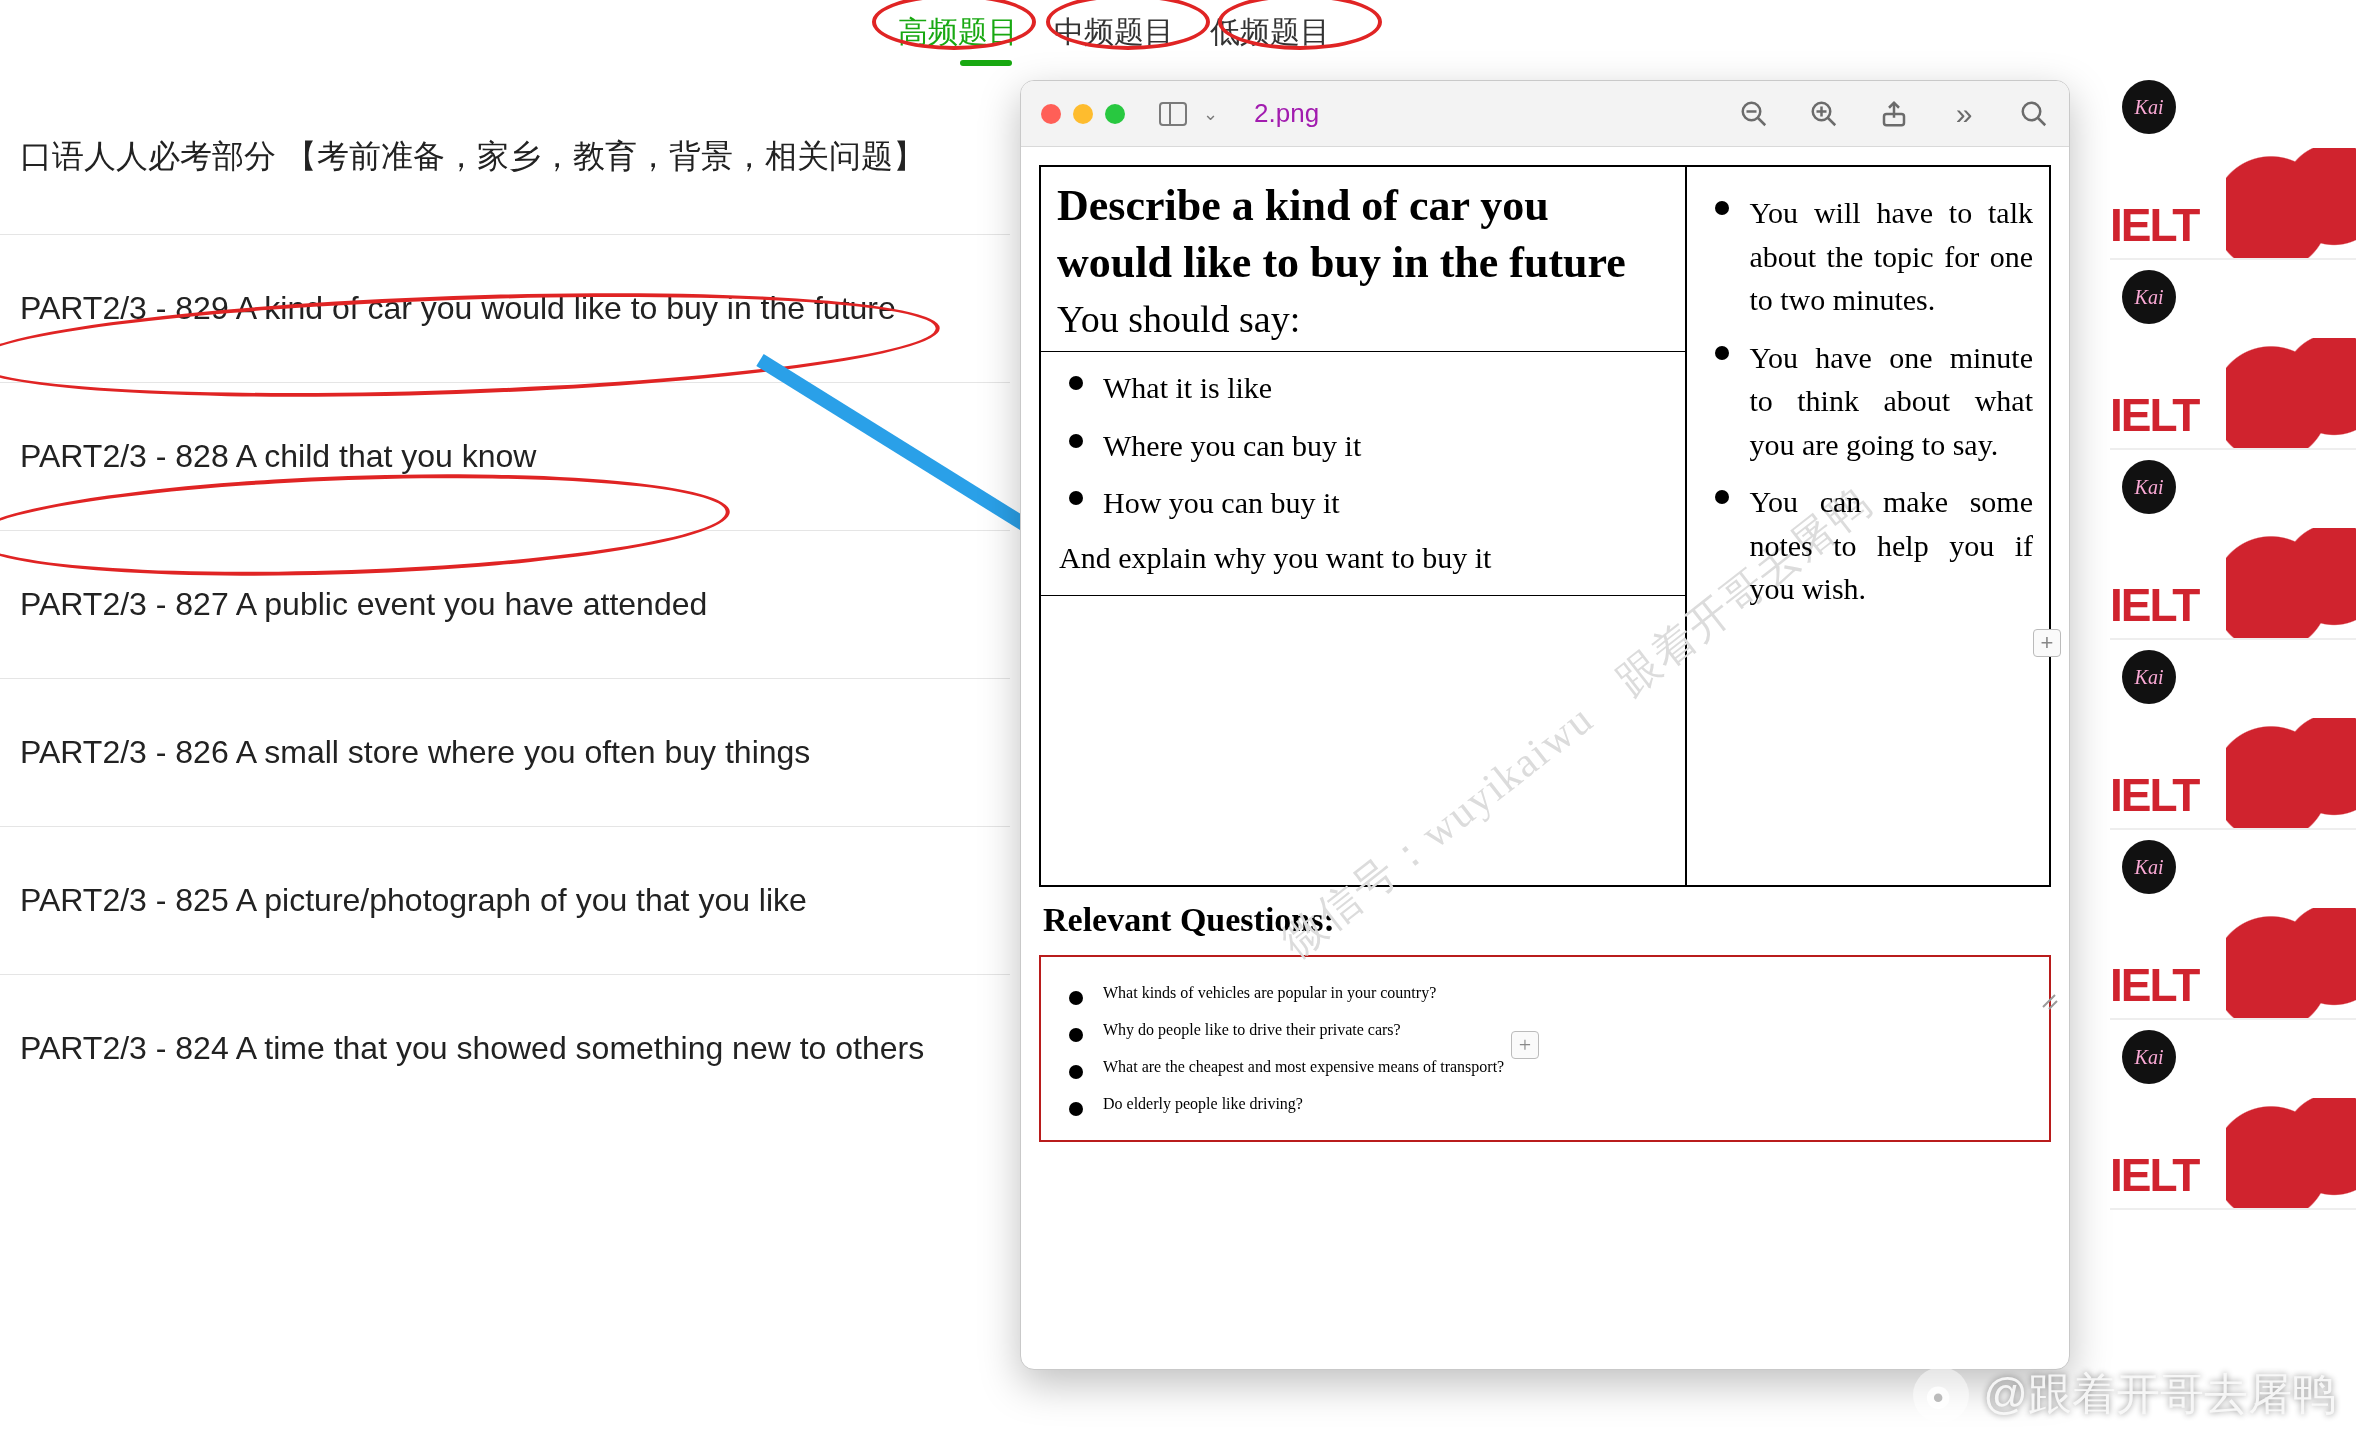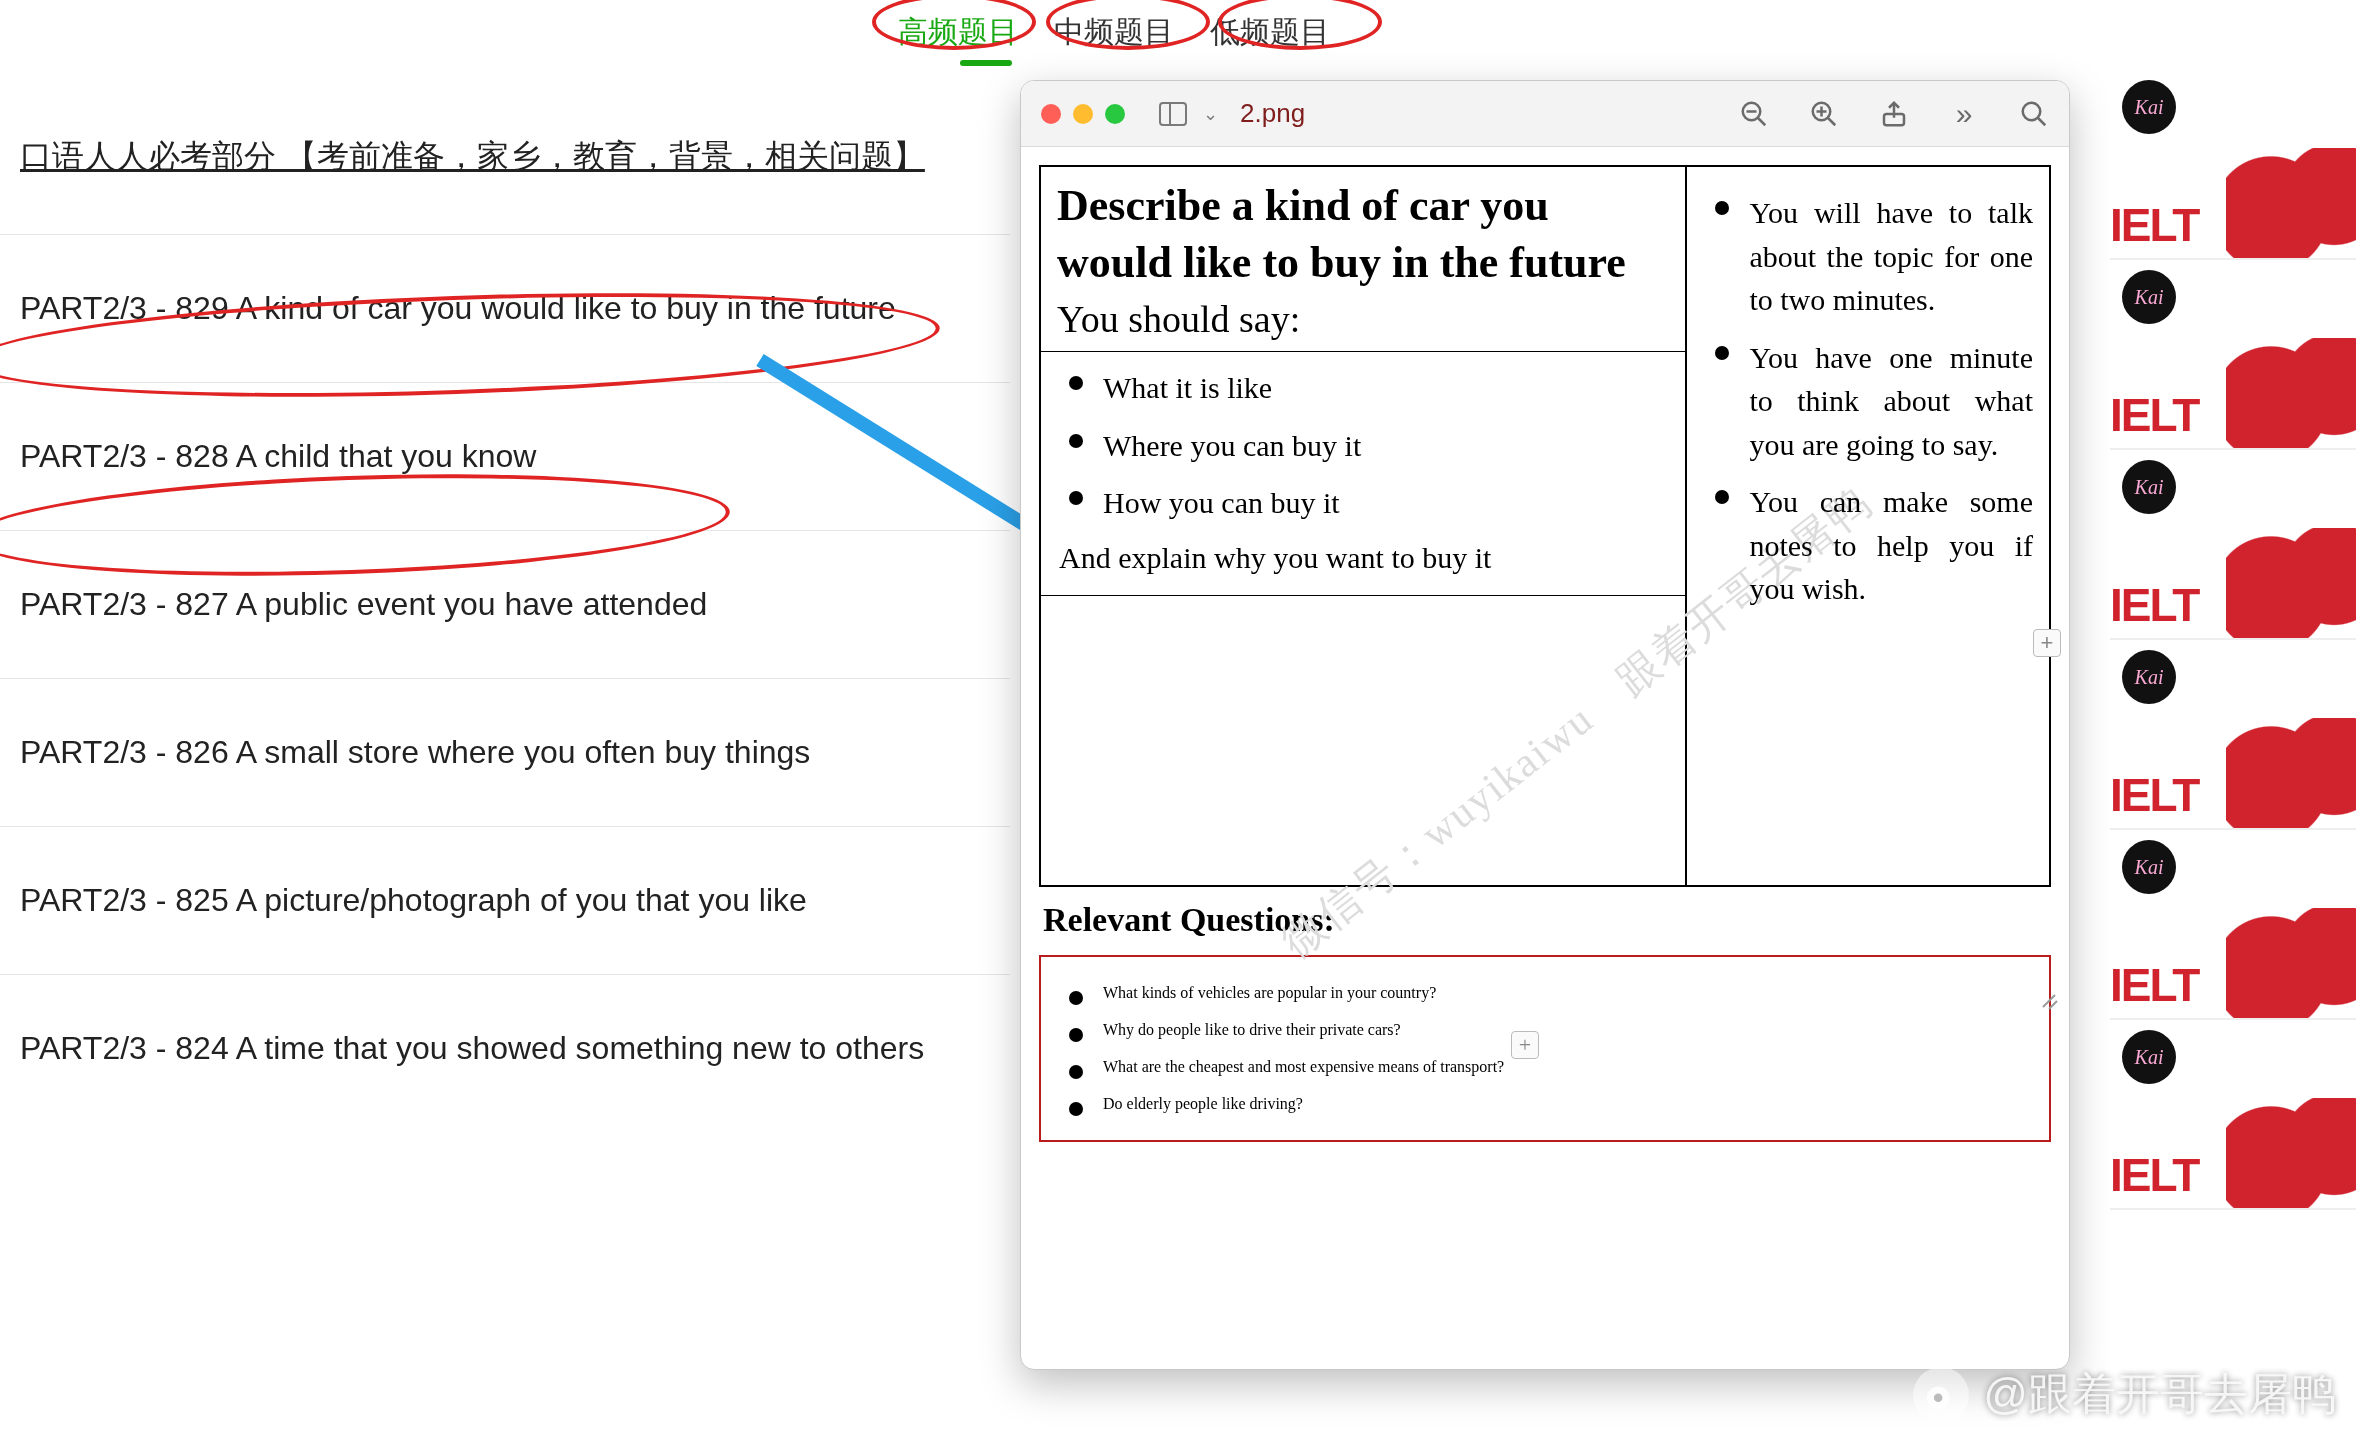--- a/index.html
+++ b/index.html
@@ -9,36 +9,36 @@
   
   .tabs { position: absolute; top: 6px; left: 880px; display: flex; gap: 0; align-items: center; }
   .tab { font-size: 30px; padding: 6px 18px; color: #333; position: relative; }
   .tab.active { color: #18a811; }
   .tab-underline { position:absolute; left:960px; top:60px; width:52px; height:6px; background:#18a811; border-radius:3px;}
   .tab-circle { position: absolute; border: 4px solid #e02424; border-radius: 50%; pointer-events: none; }
 
   
   .list { position: absolute; left: 0; top: 105px; width: 1010px; }
   .list-item { border-top: 1px solid #e5e5e5; padding: 55px 20px; font-size: 32px; color: #222; }
-  .list-item:first-child { border-top: none; padding-top: 30px; padding-bottom:55px;text-decoration:underline;}
+  .list-item:first-child { border-top: none; padding-top: 30px; padding-bottom:55px;}
   .list-circle { position: absolute; border: 4px solid #e02424; border-radius: 50%; pointer-events: none; transform: rotate(-2deg); }
 
   
   .arrow { position: absolute; pointer-events: none; }
 
   
   .preview { position: absolute; left: 1020px; top: 80px; width: 1050px; height: 1290px; background: #fff; border: 1px solid #c9c9c9; border-radius: 14px; box-shadow: 0 14px 40px rgba(0,0,0,.25); overflow: hidden; }
   .titlebar { height: 66px; background: #f3f3f3; border-bottom: 1px solid #d9d9d9; display:flex; align-items:center; padding: 0 20px; gap: 14px; }
   .traffic { display:flex; gap:12px; align-items:center; }
   .dot { width:20px; height:20px; border-radius:50%; }
   .dot.red{background:#ff5f57;} .dot.yellow{background:#febc2e;} .dot.green{background:#28c840;}
   .sidebar-btn{ margin-left:20px; width:28px; height:24px; border:2px solid #7a7a7a; border-radius:4px; position:relative;}
   .sidebar-btn:before{content:"";position:absolute;left:8px;top:0;bottom:0;width:2px;background:#7a7a7a;}
   .chev{font-size:18px;color:#7a7a7a;margin-left:2px;}
-  .fname{ font-size:26px; color:#7f1d1d; margin-left:8px; }
+  .fname{ font-size:26px; color:#a21caf; margin-left:22px; }
   .tb-icons { margin-left:auto; display:flex; gap:40px; align-items:center; color:#6b6b6b; font-size:26px;}
   .tb-icons .ic{width:30px;height:30px;display:flex;align-items:center;justify-content:center;}
   .tb-icons svg{stroke:#6b6b6b;fill:none;stroke-width:2;}
 
   
   .doc { padding: 18px; font-family: "Times New Roman", serif; color:#000; }
   .doc table { border-collapse: collapse; width: 100%; }
   .doc td { border: 2px solid #000; vertical-align: top; padding: 10px 16px; font-size: 30px; }
   .doc .topic-title { font-weight: bold; font-size: 44px; line-height:1.3;}
   .doc .say { font-size: 38px; margin-top:6px; }

